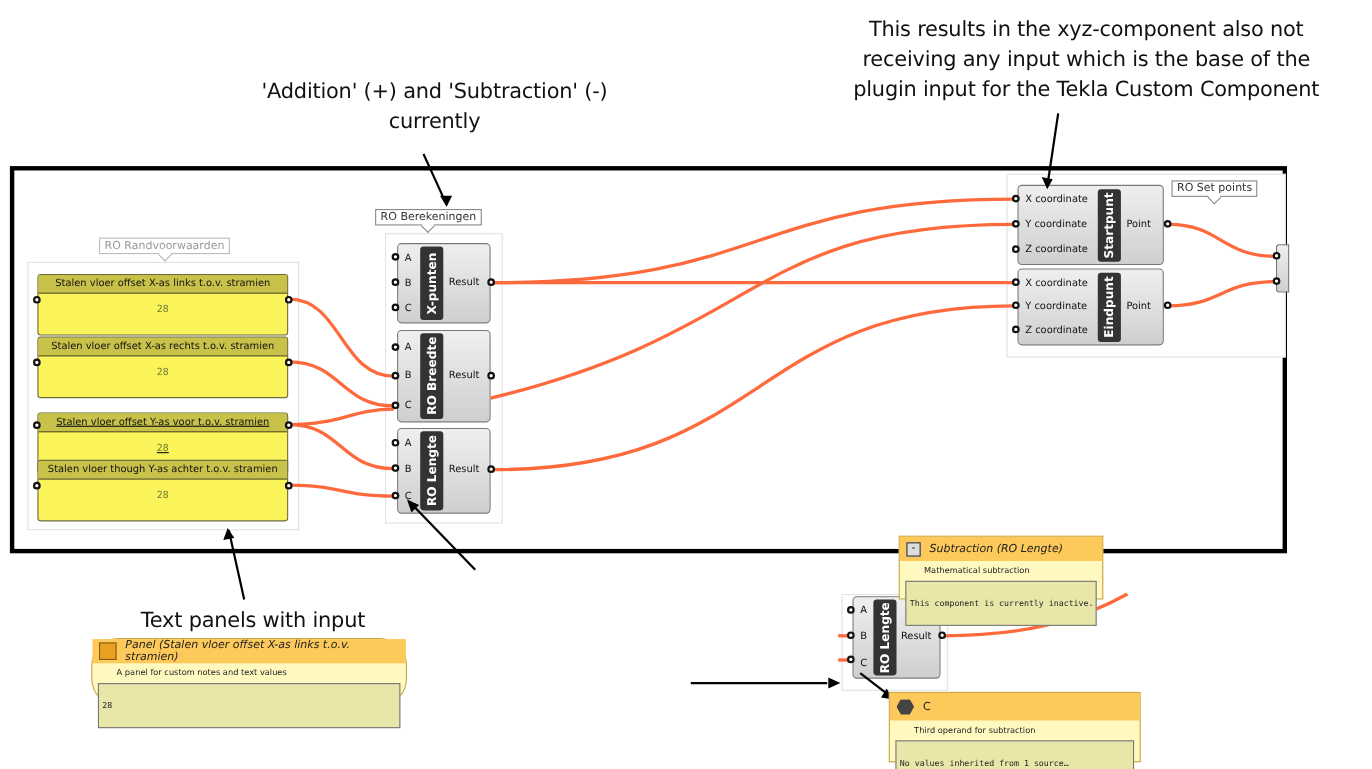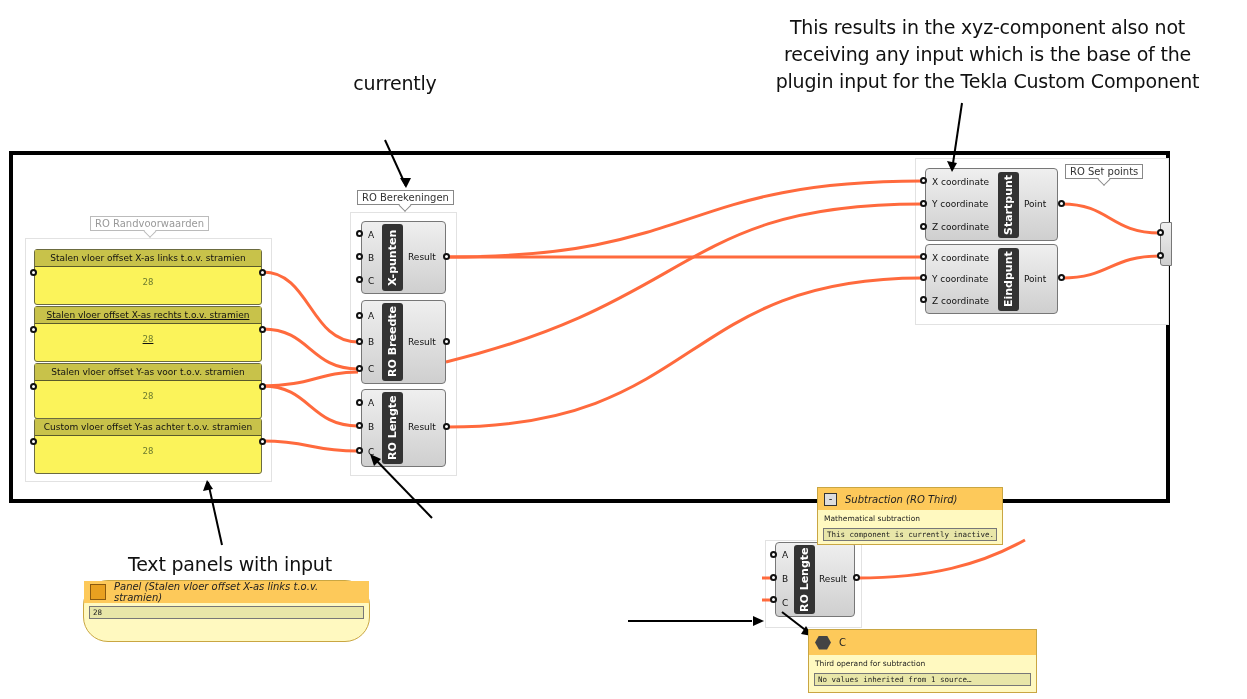--- a/index.html
+++ b/index.html
@@ -14,66 +14,67 @@
   .grp-label.faded:after { border-color:#bbb; }
   .panel { position:absolute; width:228px; height:56px; border:1px solid #6b6b40; border-radius:3px; background:#fbf35a; box-sizing:border-box; }
   .panel .ph { height:16px; background:#c8c24a; border-bottom:1px solid #5a5a2a; font-family:"DejaVu Sans", sans-serif; font-size:9px; line-height:16px; text-align:center; color:#111; white-space:nowrap; overflow:hidden; }
   .panel .pv { text-align:center; font-family:"DejaVu Sans Mono", monospace; font-size:9px; color:#6b7a2e; line-height:30px; }
   .grip { position:absolute; width:7px; height:7px; border:2px solid #111; border-radius:50%; background:#fff; box-sizing:border-box; }
   .comp { position:absolute; background:linear-gradient(#efefef,#cfcfcf); border:1px solid #777; border-radius:4px; box-sizing:border-box; }
   .comp .pin { position:absolute; font-family:"DejaVu Sans", sans-serif; font-size:9px; color:#111; white-space:nowrap; }
   .comp .nick { position:absolute; background:#333; border-radius:3px; color:#fff; font-family:"DejaVu Sans", sans-serif; font-weight:bold; font-size:11px; writing-mode:vertical-rl; transform:rotate(180deg); text-align:center; display:flex; align-items:center; justify-content:center; white-space:nowrap; }
   .tip { position:absolute; border:1px solid #c9a642; background:#fff9c0; box-sizing:border-box; }
   .tip .th { background:#fdc95a; height:22px; display:flex; align-items:center; gap:8px; padding-left:6px; font-family:"DejaVu Sans", sans-serif; font-style:italic; font-size:10px; color:#222; }
-  .tip .td { font-family:"DejaVu Sans", sans-serif; font-size:7.5px; color:#222; padding:4px 6px 2px; }
-  .tip .tv { margin:3px 5px 4px; border:1px solid #777; background:#e8e6a8; font-family:"DejaVu Sans Mono", monospace; font-size:7.5px; padding:1px 3px; color:#222; white-space:nowrap; overflow:hidden; }
+  .tip .td { font-family:"DejaVu Sans", sans-serif; font-size:7.5px; color:#222; padding:4px 22px 2px; }
+  .tip .tv { margin:3px 5px 4px; border:1px solid #777; background:#e8e6a8; font-family:"DejaVu Sans Mono", monospace; font-size:7.5px; padding:15px 3px; color:#222; white-space:nowrap; overflow:hidden; }
   svg.wires { position:absolute; left:0; top:0; }
 </style>
 </head>
 <body>
 
 <div class="annot" style="left:195px; top:70px; width:400px;">
+  <div>'Addition' (+) and 'Subtraction' (-)</div>
   <div>currently</div>
 </div>
 <div class="annot" style="left:725px; top:14px; width:525px;">
   <div>This results in the xyz-component also not</div>
   <div>receiving any input which is the base of the</div>
   <div>plugin input for the Tekla Custom Component</div>
 </div>
 <div class="annot" style="left:80px; top:551px; width:300px;">
   <div>Text panels with input</div>
 </div>
 <div class="annot" style="left:400px; top:514px; width:370px;">
 </div>
 
 <div class="frame"></div>
 
 <div class="grp-box" style="left:25px; top:238px; width:245px; height:242px;"></div>
 <div class="grp-label faded" style="left:90px; top:216px;">RO Randvoorwaarden</div>
 
 <div class="grp-box" style="left:350px; top:212px; width:105px; height:262px;"></div>
-<div class="grp-label" style="left:357px; top:190px;">RO Berekeningen</div>
+<div class="grp-label" style="left:341px; top:190px;">RO Berekeningen</div>
 
 <div class="grp-box" style="left:915px; top:158px; width:252px; height:165px;"></div>
 <div class="grp-label" style="left:1065px; top:164px;">RO Set points</div>
 
 <div class="panel" style="left:34px; top:249px;">
   <div class="ph">Stalen vloer offset X-as links t.o.v. stramien</div>
   <div class="pv">28</div>
 </div>
-<div class="panel" style="left:34px; top:306px;text-decoration:underline;">
+<div class="panel" style="left:34px; top:306px;">
   <div class="ph">Stalen vloer offset X-as rechts t.o.v. stramien</div>
   <div class="pv">28</div>
 </div>
-<div class="panel" style="left:34px; top:363px;">
+<div class="panel" style="left:34px; top:375px;text-decoration:underline;">
   <div class="ph">Stalen vloer offset Y-as voor t.o.v. stramien</div>
   <div class="pv">28</div>
 </div>
 <div class="panel" style="left:34px; top:418px;">
-  <div class="ph">Custom vloer offset Y-as achter t.o.v. stramien</div>
+  <div class="ph">Stalen vloer though Y-as achter t.o.v. stramien</div>
   <div class="pv">28</div>
 </div>
 
 <div class="comp" style="left:361px; top:221px; width:85px; height:73px;">
   <span class="pin" style="left:6px; top:8px;">A</span>
   <span class="pin" style="left:6px; top:31px;">B</span>
   <span class="pin" style="left:6px; top:54px;">C</span>
   <span class="nick" style="left:20px; top:2px; width:21px; height:67px;">X-punten</span>
   <span class="pin" style="left:46px; top:30px;">Result</span>
 </div>
@@ -185,27 +186,28 @@
 <div class="grip" style="left:770px; top:551px;"></div>
 <div class="grip" style="left:770px; top:574px;"></div>
 <div class="grip" style="left:770px; top:596px;"></div>
 <div class="grip" style="left:853px; top:574px;"></div>
 
 <div class="tip" style="left:83px; top:580px; width:287px; height:62px;border-radius:25px;">
   <div class="th">
     <span style="width:14px;height:14px;background:#e8a020;border:1px solid #8a5a10;display:inline-block;"></span>
     <span>Panel (Stalen vloer offset X-as links t.o.v. stramien)</span>
   </div>
+  <div class="td">A panel for custom notes and text values</div>
   <div class="tv">28</div>
 </div>
 
 <div class="tip" style="left:817px; top:487px; width:186px; height:58px;">
   <div class="th">
     <span style="width:11px;height:11px;background:#ddd;border:1px solid #333;display:inline-flex;align-items:center;justify-content:center;font-style:normal;font-size:10px;line-height:1;">-</span>
-    <span>Subtraction (RO Third)</span>
+    <span>Subtraction (RO Lengte)</span>
   </div>
   <div class="td">Mathematical subtraction</div>
   <div class="tv">This component is currently inactive.</div>
 </div>
 
 <div class="tip" style="left:808px; top:629px; width:229px; height:64px;">
   <div class="th" style="height:25px;">
     <span style="width:16px;height:14px;background:#444;clip-path:polygon(25% 0,75% 0,100% 50%,75% 100%,25% 100%,0 50%);display:inline-block;"></span>
     <span style="font-style:normal;">C</span>
   </div>

